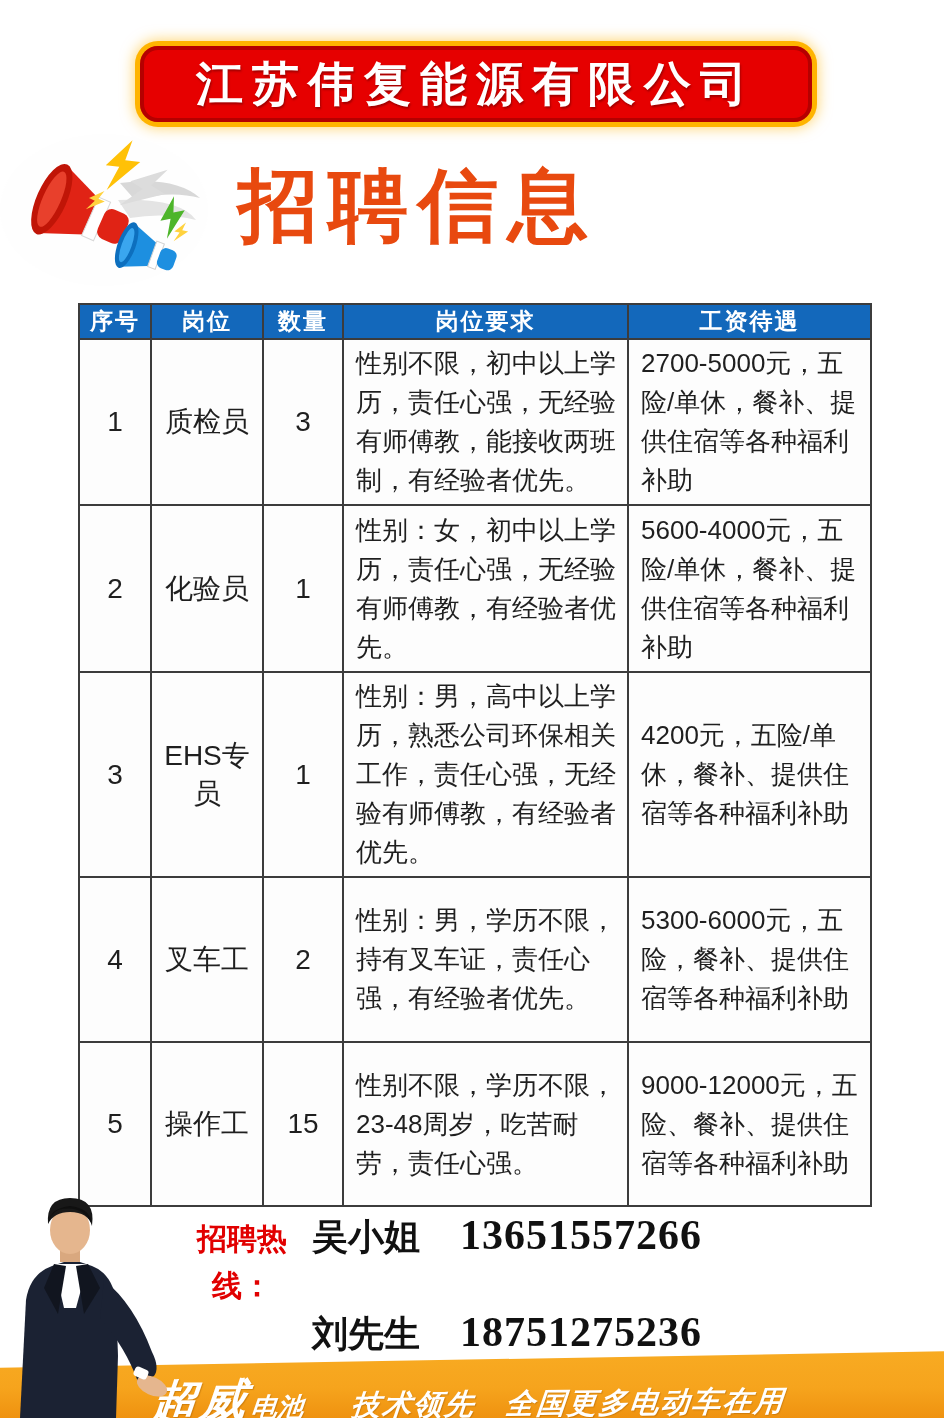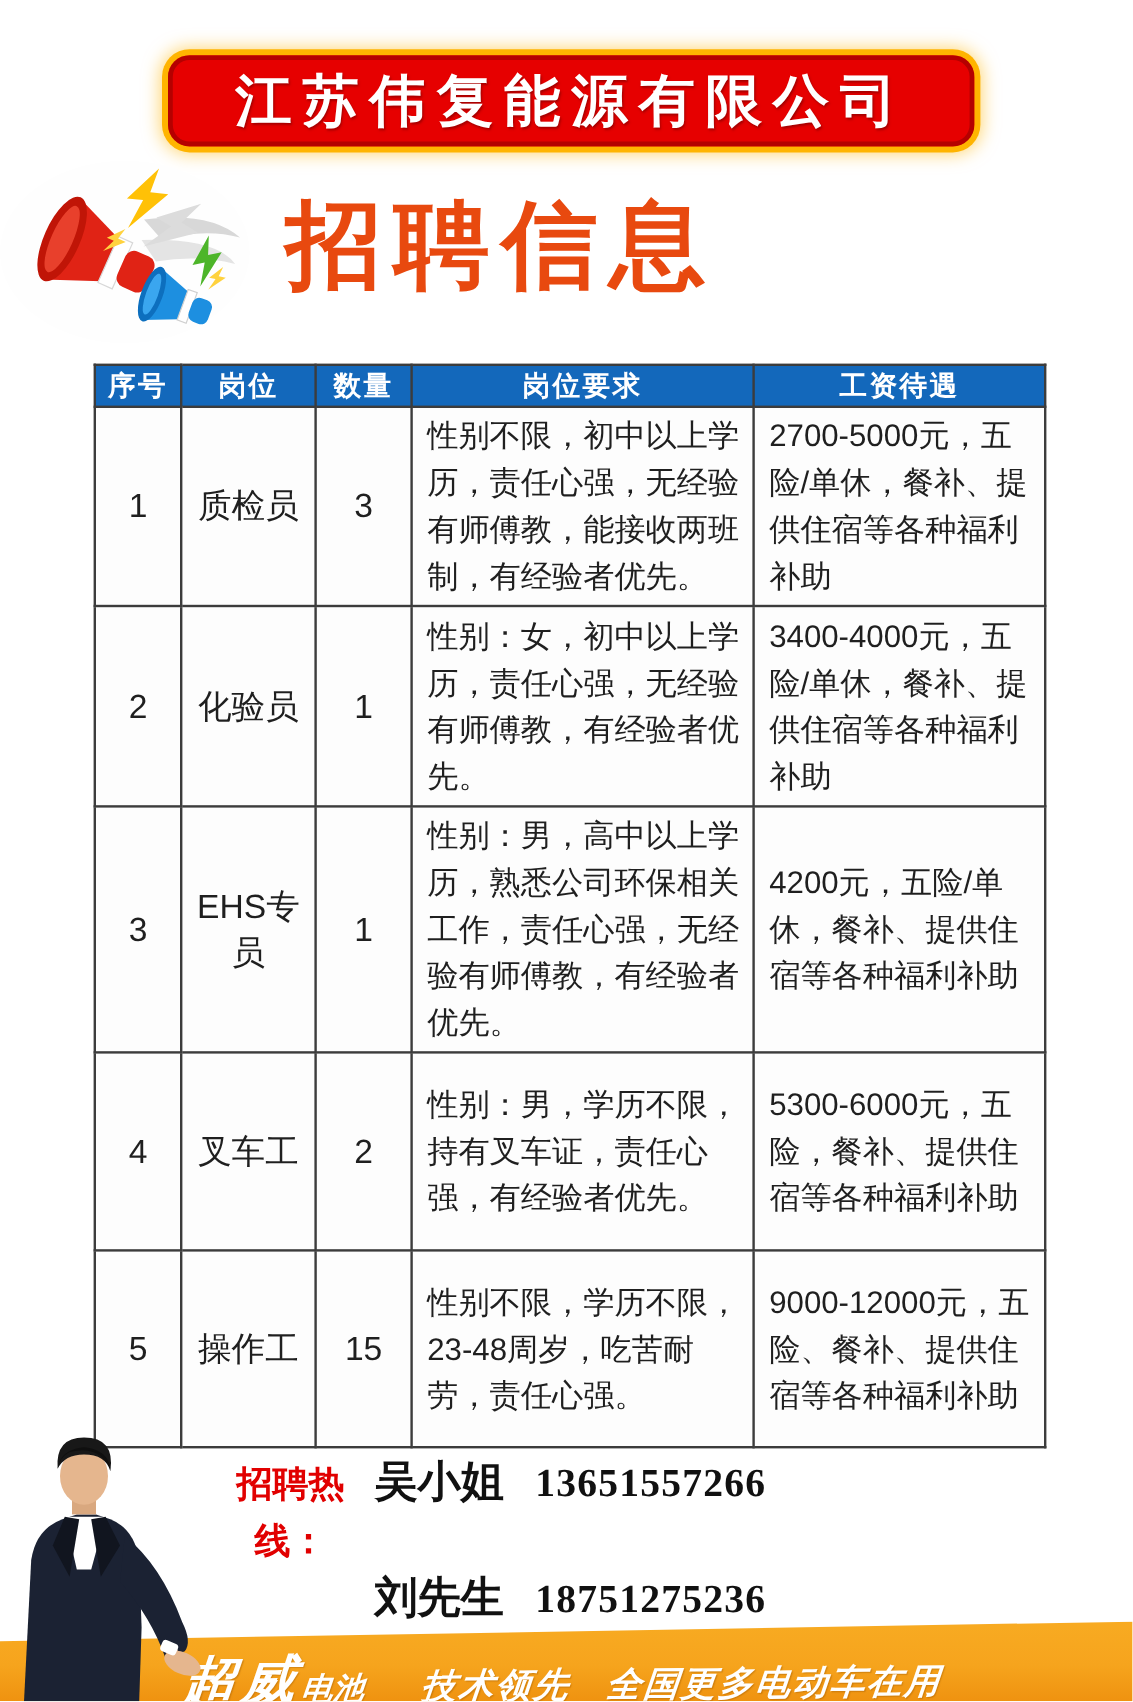--- a/index.html
+++ b/index.html
@@ -37,21 +37,21 @@
   .jobs-table tbody tr:nth-child(4){height:165px;}
   .jobs-table tbody tr:nth-child(5){height:164px;}
 
   
   .contact{position:absolute;left:172px;top:1212px;font-family:"Liberation Serif",serif;
     font-weight:bold;color:#111;text-align:center;}
   .contact-row{display:flex;align-items:baseline;line-height:47px;}
   .contact-label{width:140px;font-size:30px;}
   .contact-label.red{color:var(--hotline_red,#e10000);}
   .contact-name{font-size:36px;}
-  .contact-phone{font-size:33px;margin-left:26px;letter-spacing:1px;}
+  .contact-phone{font-size:42px;margin-left:40px;letter-spacing:1px;}
   .address-row{margin-top:2px;}
   .address-text{font-size:31px;letter-spacing:1px;}
 
   
   .footer-banner{position:absolute;left:0;bottom:0;width:944px;height:68px;
     background:linear-gradient(180deg,#f8ab22,var(--footer_orange,#f6a41d) 55%,#ef9210);
     clip-path:polygon(0 26%,100% 2%,100% 100%,0 100%);}
   .footer-text{position:absolute;left:152px;top:18px;display:flex;align-items:baseline;
     color:#ffffff;font-style:italic;font-weight:bold;white-space:nowrap;
     transform:skewX(-6deg) rotate(-0.6deg);text-shadow:1px 1px 1px rgba(160,90,0,.4);}
@@ -133,21 +133,21 @@
       <td class="c-center">质检员</td>
       <td class="c-center">3</td>
       <td class="c-left">性别不限，初中以上学历，责任心强，无经验有师傅教，能接收两班制，有经验者优先。</td>
       <td class="c-left">2700-5000元，五险/单休，餐补、提供住宿等各种福利补助</td>
     </tr>
         <tr>
       <td class="c-center">2</td>
       <td class="c-center">化验员</td>
       <td class="c-center">1</td>
       <td class="c-left">性别：女，初中以上学历，责任心强，无经验有师傅教，有经验者优先。</td>
-      <td class="c-left">3400-4000元，五险/单休，餐补、提供住宿等各种福利补助</td>
+      <td class="c-left">5600-4000元，五险/单休，餐补、提供住宿等各种福利补助</td>
     </tr>
         <tr>
       <td class="c-center">3</td>
       <td class="c-center">EHS专员</td>
       <td class="c-center">1</td>
       <td class="c-left">性别：男，高中以上学历，熟悉公司环保相关工作，责任心强，无经验有师傅教，有经验者优先。</td>
       <td class="c-left">4200元，五险/单休，餐补、提供住宿等各种福利补助</td>
     </tr>
         <tr>
       <td class="c-center">4</td>

